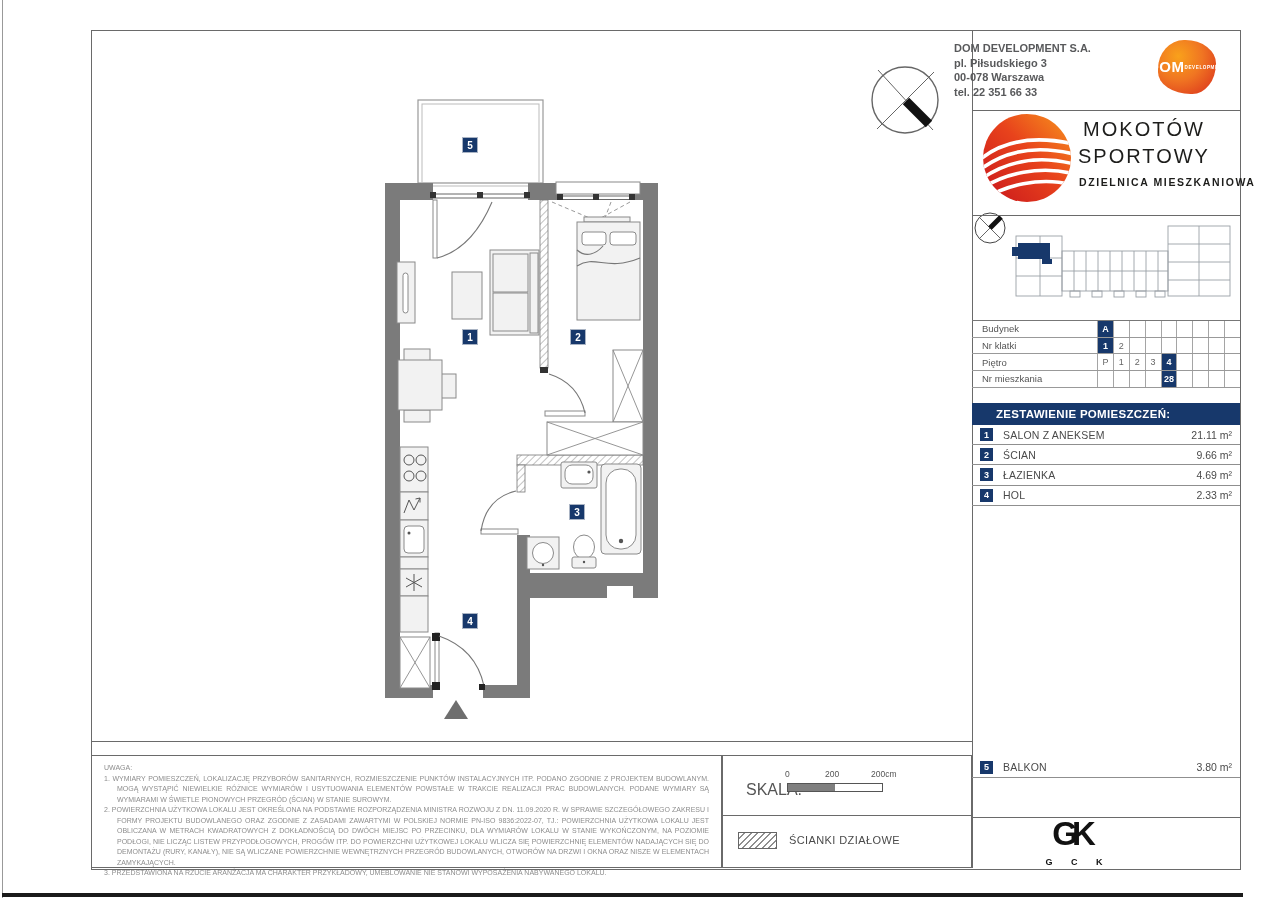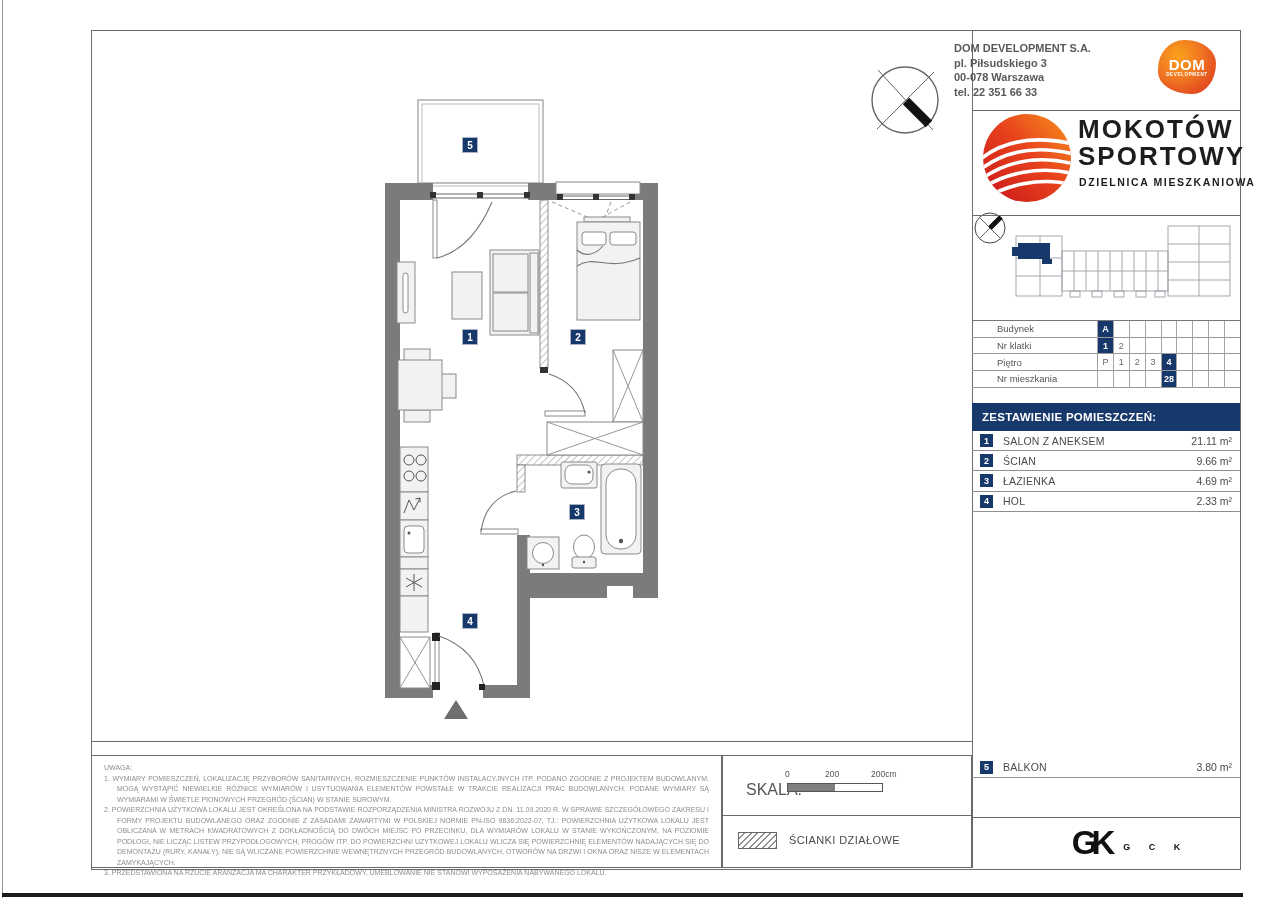--- a/index.html
+++ b/index.html
@@ -7,44 +7,44 @@
   #page{position:relative;width:1273px;height:900px;background:#fff;overflow:hidden;
         font-family:"Liberation Sans",sans-serif;color:#444;}
   .abs{position:absolute;}
   .hline,.vline{position:absolute;background:#6a6a6a;}
   
   #frame{left:91px;top:30px;width:1148px;height:838px;border:1px solid #6a6a6a;}
   
   .dev-text{left:954px;top:41px;font-size:11px;font-weight:bold;color:#58595b;line-height:14.5px;}
   .dom-blob{left:1158px;top:40px;width:58px;height:54px;border-radius:46% 54% 42% 58%/55% 45% 58% 42%;
     background:radial-gradient(circle at 35% 30%,#f9a11b 0%,#f07522 45%,#e1461e 80%,#d93a1e 100%);
-    display:flex;flex-direction:column;align-items:center;justify-content:center;}
+    display:flex;align-items:center;justify-content:center;}
   .dom-blob .t1{color:#fff;font-weight:bold;font-size:15px;letter-spacing:.5px;line-height:14px;}
   .dom-blob .t2{color:#fff;font-weight:bold;font-size:4.6px;letter-spacing:.6px;}
   
-  .mok-title{left:1078px;top:116px;font-size:26px;line-height:27px;font-weight:700;color:#1d1d1b;letter-spacing:2px;}
+  .mok-title{left:1078px;top:116px;font-size:20px;line-height:27px;font-weight:400;color:#1d1d1b;letter-spacing:2px;text-align:center;}
   .mok-sub{left:1079px;top:176px;font-size:10.5px;font-weight:bold;color:#1d1d1b;letter-spacing:1.6px;}
   
   #unitTable{left:972px;top:320px;width:268px;border-top:1px solid #777;}
   .urow{display:flex;height:15.7px;border-bottom:1px solid #999;align-items:stretch;}
-  .ulabel{width:125px;font-size:9.5px;color:#555;display:flex;align-items:center;padding-left:25px;box-sizing:border-box;}
+  .ulabel{width:125px;font-size:9.5px;color:#555;display:flex;align-items:center;padding-left:10px;box-sizing:border-box;}
   .ucell{width:15.9px;border-left:1px solid #a5a5a5;font-size:9px;color:#666;display:flex;align-items:center;justify-content:center;box-sizing:border-box;}
   .ucell.hl{background:var(--navy);color:#fff;font-weight:bold;}
   
   #roomTable{left:972px;top:403px;width:268px;}
-  .tbl-head{background:var(--navy);color:#fff;font-weight:bold;font-size:11.5px;height:28px;display:flex;align-items:center;padding-left:10px;letter-spacing:.3px;}
+  .tbl-head{background:var(--navy);color:#fff;font-weight:bold;font-size:11.5px;height:22px;display:flex;align-items:center;padding-left:24px;letter-spacing:.3px;}
   .rrow{display:flex;align-items:center;height:19.2px;border-bottom:1px solid #8f8f8f;font-size:10.5px;color:#4a4a4a;}
   .rbadge{width:13px;height:13px;background:var(--navy);color:#fff;font-size:9px;font-weight:bold;display:flex;align-items:center;justify-content:center;margin:0 10px 0 8px;flex:0 0 13px;}
   .rname{flex:1;letter-spacing:.2px;}
   .rarea{padding-right:8px;margin-left:36px;}
   
   #sumHead{left:972px;top:735px;width:268px;height:22px;background:var(--navy);color:#fff;font-weight:bold;font-size:12.5px;display:flex;align-items:center;justify-content:space-between;padding:0 8px;box-sizing:border-box;}
   #balkonRow{left:972px;top:757px;width:268px;}
   
-  #gck{left:996px;top:819px;width:268px;height:48px;display:flex;flex-direction:row;align-items:center;justify-content:center;}
+  #gck{left:940px;top:819px;width:268px;height:48px;display:flex;flex-direction:column;align-items:center;justify-content:center;}
   .gck-mark{font-weight:900;font-size:33px;line-height:30px;color:#111;letter-spacing:-6px;}
   .gck-cap{font-size:9px;font-weight:bold;color:#111;letter-spacing:8px;margin-top:8px;padding-left:8px;}
   
   #notes{left:91px;top:755px;width:631px;height:113px;border:1px solid #6a6a6a;box-sizing:border-box;padding:7px 12px;color:#8d8d8d;font-size:7px;line-height:1.5;}
   #notes .nitem{padding-left:13px;text-indent:-13px;text-align:justify;}
   
   #scaleBox{left:722px;top:755px;width:250px;height:113px;border:1px solid #6a6a6a;box-sizing:border-box;}
   #scaleTop{position:absolute;left:0;top:0;width:100%;height:60px;border-bottom:1px solid #6a6a6a;box-sizing:border-box;}
   .skala-label{position:absolute;left:23px;top:25px;font-size:16px;color:#555;}
   .sbar{position:absolute;left:64px;top:27px;width:96px;height:9px;border:1px solid #555;box-sizing:border-box;background:#fff;}

